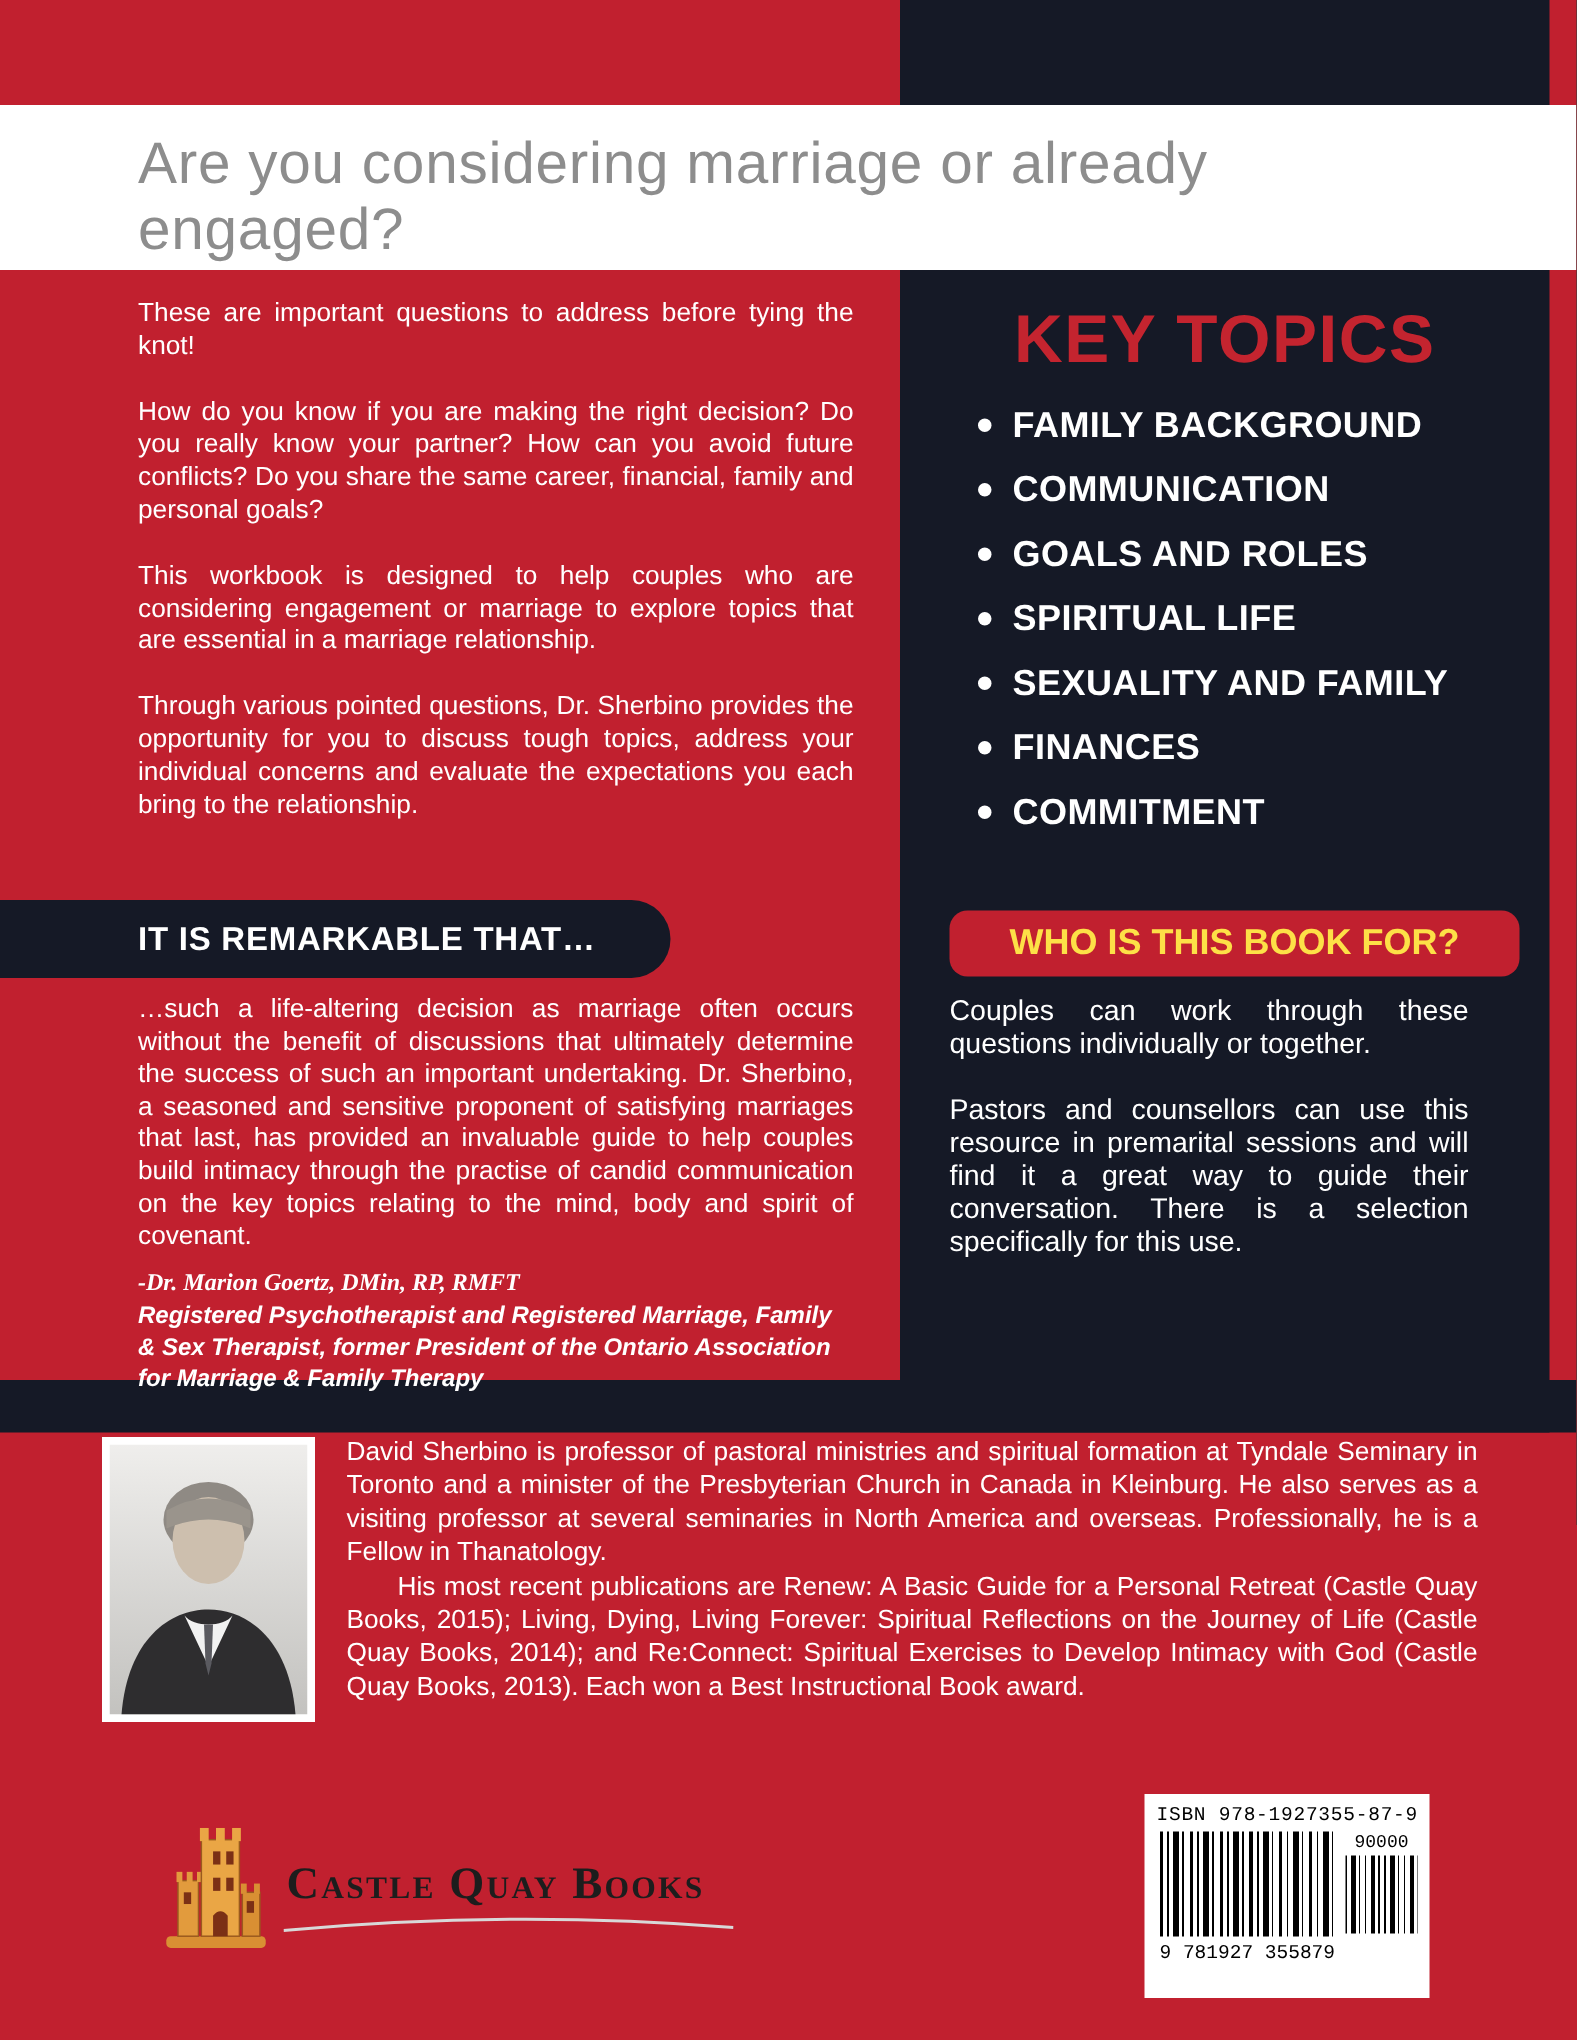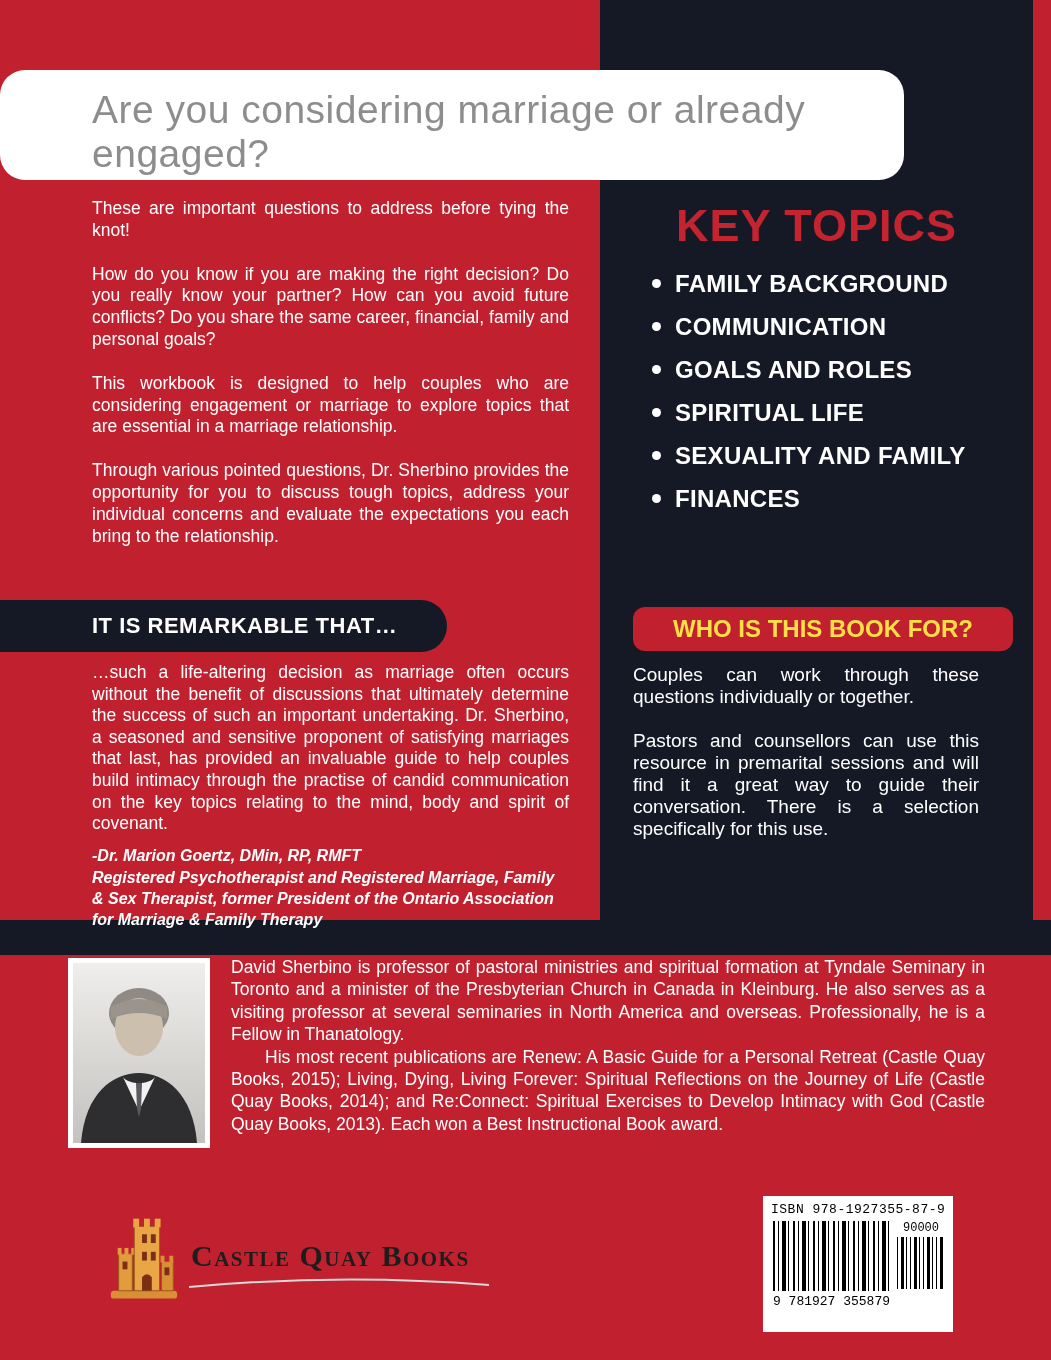--- a/index.html
+++ b/index.html
@@ -6,37 +6,37 @@
   .page {
     position:relative; width:1051px; height:1360px; margin:0 auto;
     background:#c1202f; overflow:hidden;
     font-family:"Liberation Sans", sans-serif;
     -webkit-font-smoothing:antialiased;
   }
   .dark-col { position:absolute; left:600px; top:0; width:433px; height:955px; background:#151926; }
   .separator-band { position:absolute; left:0; top:920px; width:1051px; height:35px; background:#151926; }
 
   
-  .white-band { position:absolute; left:0; top:70px; width:904px; height:110px; background:#ffffff; z-index:3;border-radius:25px; }
+  .white-band { position:absolute; left:0; top:70px; width:1051px; height:110px; background:#ffffff; z-index:3; }
   .main-title { position:absolute; left:92px; top:18px; width:900px; font-size:39px; font-weight:400; color:#8d8d8d; letter-spacing:0.5px; }
   .sub-title  { position:absolute; left:92px; top:72px; width:900px; font-size:21.5px; font-weight:bold; color:#c1202f; }
 
   
   .left-body { position:absolute; left:92px; top:198px; width:477px; color:#ffffff; z-index:2; }
   .left-body p { margin:0 0 22px 0; font-size:17.5px; line-height:21.8px; text-align:justify; }
 
   .remarkable-band {
     position:absolute; left:0; top:600px; width:447px; height:52px; background:#151926;
     border-radius:0 26px 26px 0; z-index:2; display:flex; align-items:center;
   }
   .remarkable-band span { padding-left:92px; color:#fff; font-size:22px; font-weight:bold; letter-spacing:0.5px; }
 
   .testimonial-wrap { position:absolute; left:92px; top:662px; width:477px; color:#fff; z-index:2; }
   .testimonial { font-size:17.5px; line-height:21.6px; text-align:justify; margin:0; }
-  .testimonial-author { margin:12px 0 0 0; font-size:16px; font-weight:bold; font-style:italic; }
+  .testimonial-author { margin:12px 0 0 0; font-size:16px; font-weight:bold; font-style:italic;font-family:Liberation Serif, serif; }
   .testimonial-cred { margin:2px 0 0 0; font-size:16px; font-weight:bold; font-style:italic; line-height:21px; }
 
   
   .key-topics-title { position:absolute; left:600px; top:200px; width:433px; text-align:center;
     color:#c4242f; font-size:45px; font-weight:bold; letter-spacing:1px; }
   .topics { position:absolute; left:652px; top:262px; width:370px; }
   .topic { display:flex; align-items:center; height:43px; }
   .topic .dot { width:9px; height:9px; border-radius:50%; background:#fff; margin-right:14px; flex:0 0 auto; }
   .topic .lbl { color:#fff; font-size:24px; font-weight:bold; letter-spacing:0.3px; white-space:nowrap; }
 
@@ -130,20 +130,24 @@
       <span class="dot"></span>
       <span class="lbl">SPIRITUAL LIFE</span>
     </div>
     <div class="topic">
       <span class="dot"></span>
       <span class="lbl">SEXUALITY AND FAMILY</span>
     </div>
     <div class="topic">
       <span class="dot"></span>
       <span class="lbl">FINANCES</span>
+    </div>
+    <div class="topic">
+      <span class="dot"></span>
+      <span class="lbl">COMMITMENT</span>
     </div>
   </div>
 
   <div class="who-band">
     <span>WHO IS THIS BOOK FOR?</span>
   </div>
 
   <div class="who-body">
     <p>Couples can work through these questions individually or together.</p>
     <p>Pastors and counsellors can use this resource in premarital sessions and will find it a great way to guide their conversation. There is a selection specifically for this use.</p>

